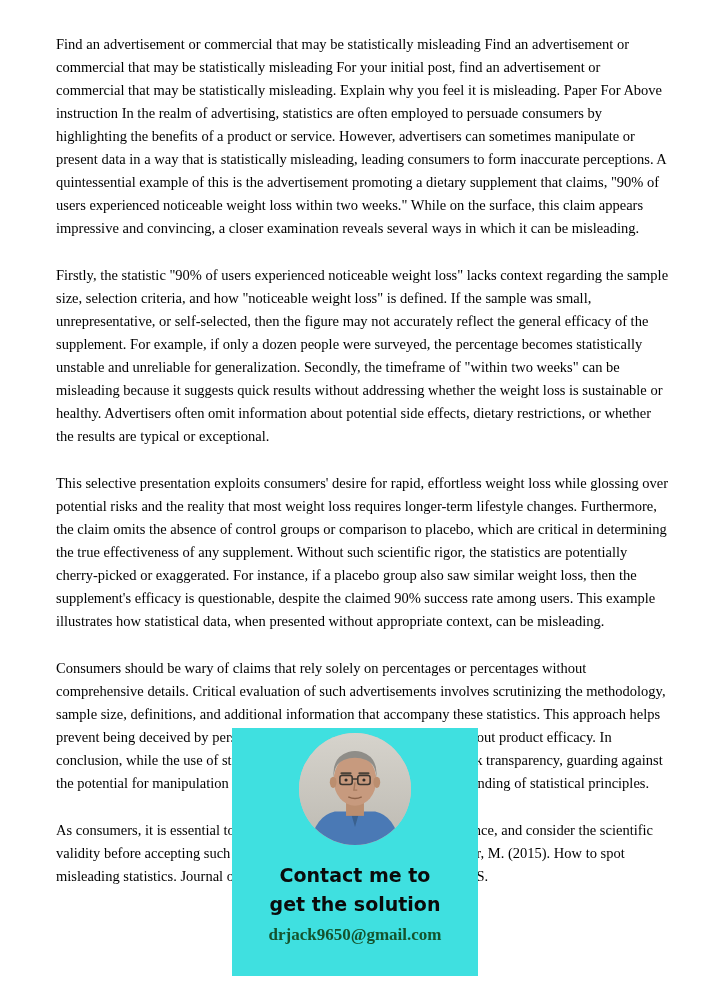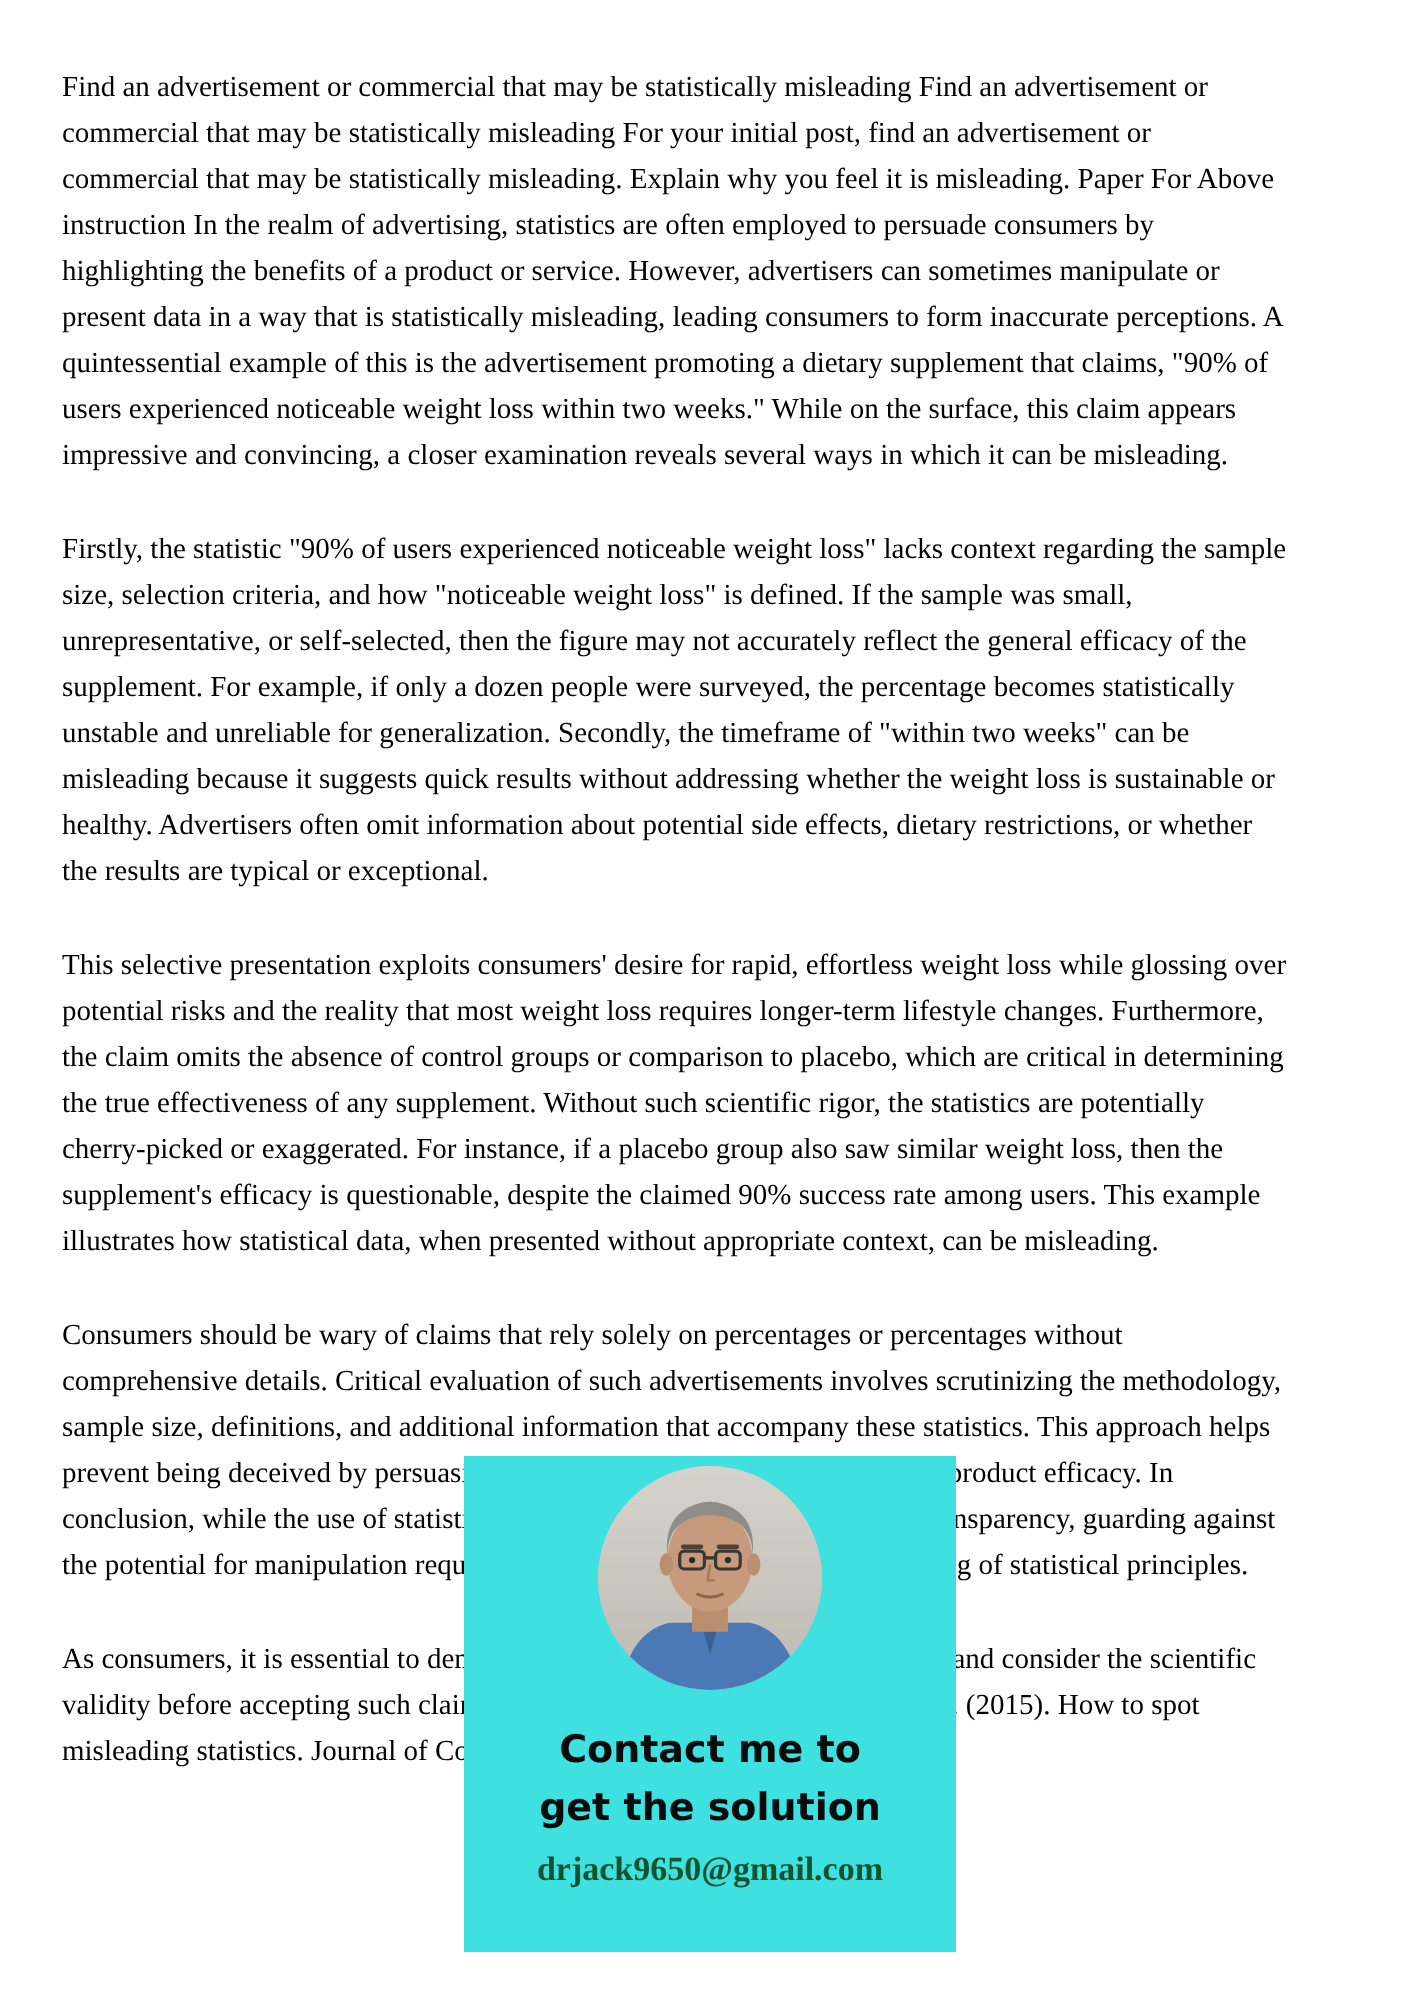--- a/index.html
+++ b/index.html
@@ -9,21 +9,21 @@
   }
   body {
     width: 708px;
     height: 1000px;
     position: relative;
     overflow: hidden;
     font-family: "Liberation Serif", serif;
   }
   .essay {
     position: absolute;
-    left: 31px;
+    left: 56px;
     top: 33px;
     width: 614px;
     font-size: 14.5px;
     line-height: 23px;
     color: #000000;
   }
   .essay p {
     margin: 0 0 24px 0;
   }
   .promo {

